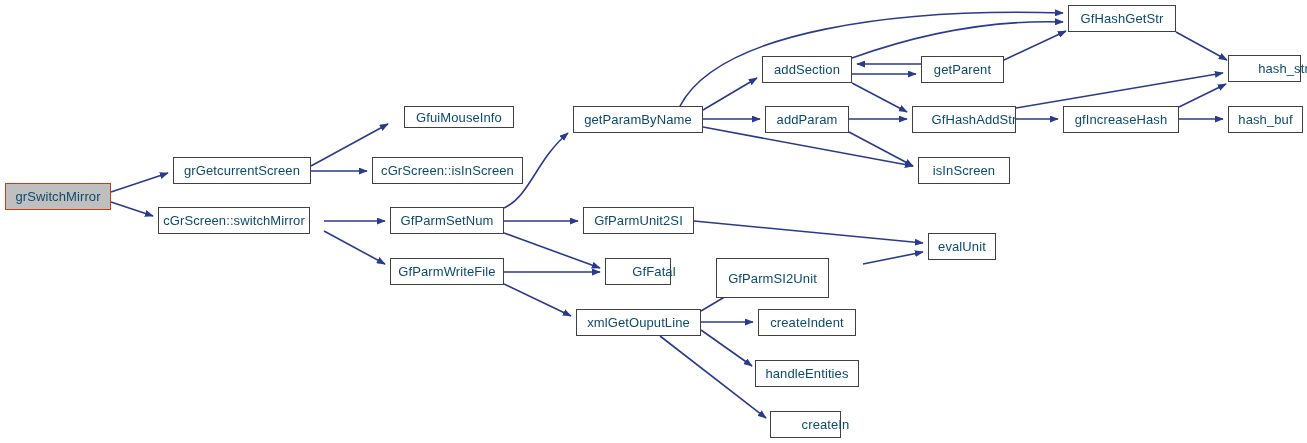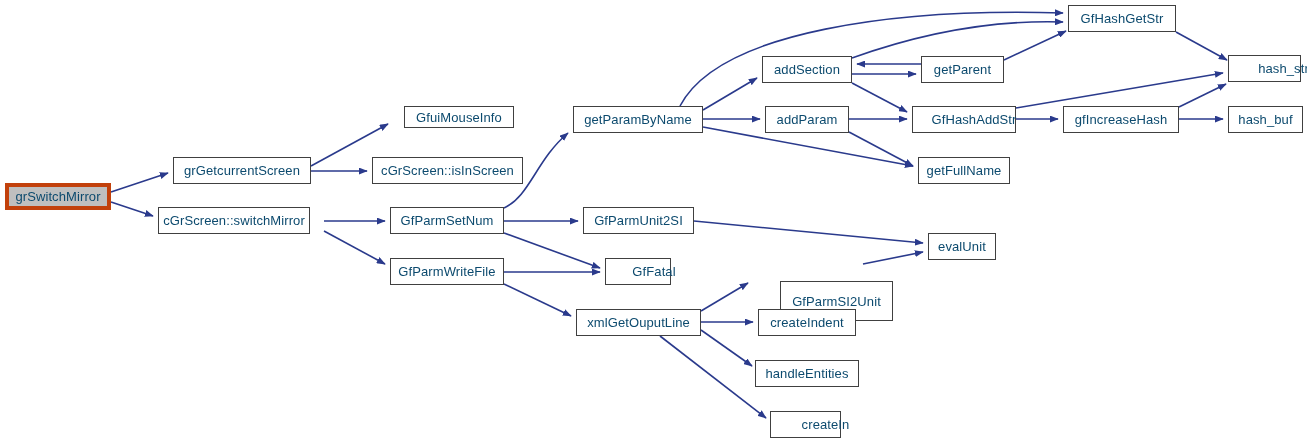--- a/index.html
+++ b/index.html
@@ -35,21 +35,21 @@
     justify-content: center;
     font-family: "Liberation Sans", sans-serif;
     font-size: 13px;
     color: #0c4a6e;
     white-space: nowrap;
     letter-spacing: 0.1px;
     z-index: 5;
   }
   .node.highlight {
     background: #bfbfbf;
-    border: 4px solid #c2410c;
+    border: 1px solid #c2410c;
   }
   .node-label {
     display: block;
     line-height: 1;
   }
 </style>
 </head>
 <body>
 
 <div id="callgraph">
@@ -130,40 +130,40 @@
       </div>
       <div class="node" style="left: 576px; top: 309px; width: 125px; height: 27px;">
         <span class="node-label">xmlGetOuputLine</span>
       </div>
       <div class="node" style="left: 762px; top: 56px; width: 90px; height: 27px;">
         <span class="node-label">addSection</span>
       </div>
       <div class="node" style="left: 765px; top: 106px; width: 84px; height: 27px;">
         <span class="node-label">addParam</span>
       </div>
-      <div class="node" style="left: 780px; top: 258px; width: 113px; height: 40px; margin-top: 23px;">
+      <div class="node" style="left: 716px; top: 258px; width: 113px; height: 40px;">
         <span class="node-label">GfParmSI2Unit</span>
       </div>
       <div class="node" style="left: 758px; top: 309px; width: 98px; height: 27px;">
         <span class="node-label">createIndent</span>
       </div>
       <div class="node" style="left: 755px; top: 360px; width: 104px; height: 27px;">
         <span class="node-label">handleEntities</span>
       </div>
       <div class="node" style="left: 770px; top: 411px; width: 71px; height: 27px; padding-left: 40px;">
         <span class="node-label">createIn</span>
       </div>
       <div class="node" style="left: 921px; top: 56px; width: 83px; height: 27px;">
         <span class="node-label">getParent</span>
       </div>
       <div class="node" style="left: 912px; top: 106px; width: 104px; height: 27px; padding-left: 20px;">
         <span class="node-label">GfHashAddStr</span>
       </div>
       <div class="node" style="left: 918px; top: 157px; width: 92px; height: 27px;">
-        <span class="node-label">getFullName</span>
+        <span class="node-label">isInScreen</span>
       </div>
       <div class="node" style="left: 928px; top: 233px; width: 68px; height: 27px;">
         <span class="node-label">evalUnit</span>
       </div>
       <div class="node" style="left: 1068px; top: 5px; width: 108px; height: 27px;">
         <span class="node-label">GfHashGetStr</span>
       </div>
       <div class="node" style="left: 1063px; top: 106px; width: 116px; height: 27px;">
         <span class="node-label">gfIncreaseHash</span>
       </div>

